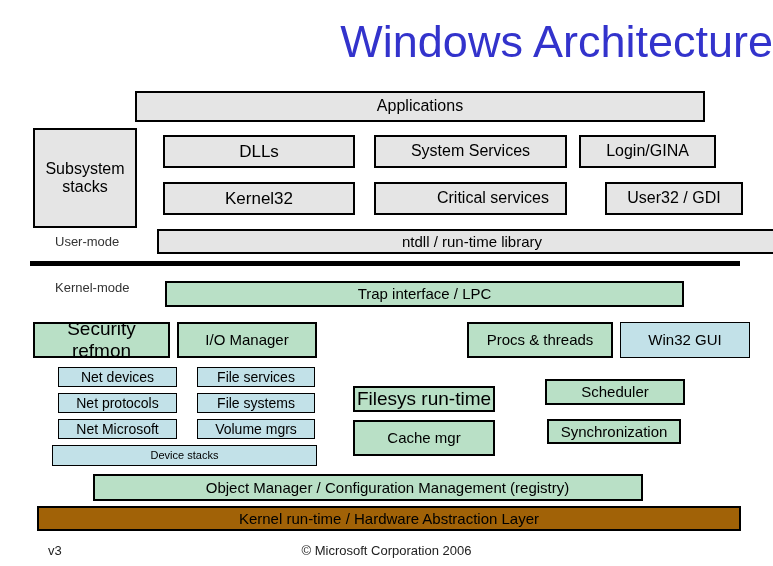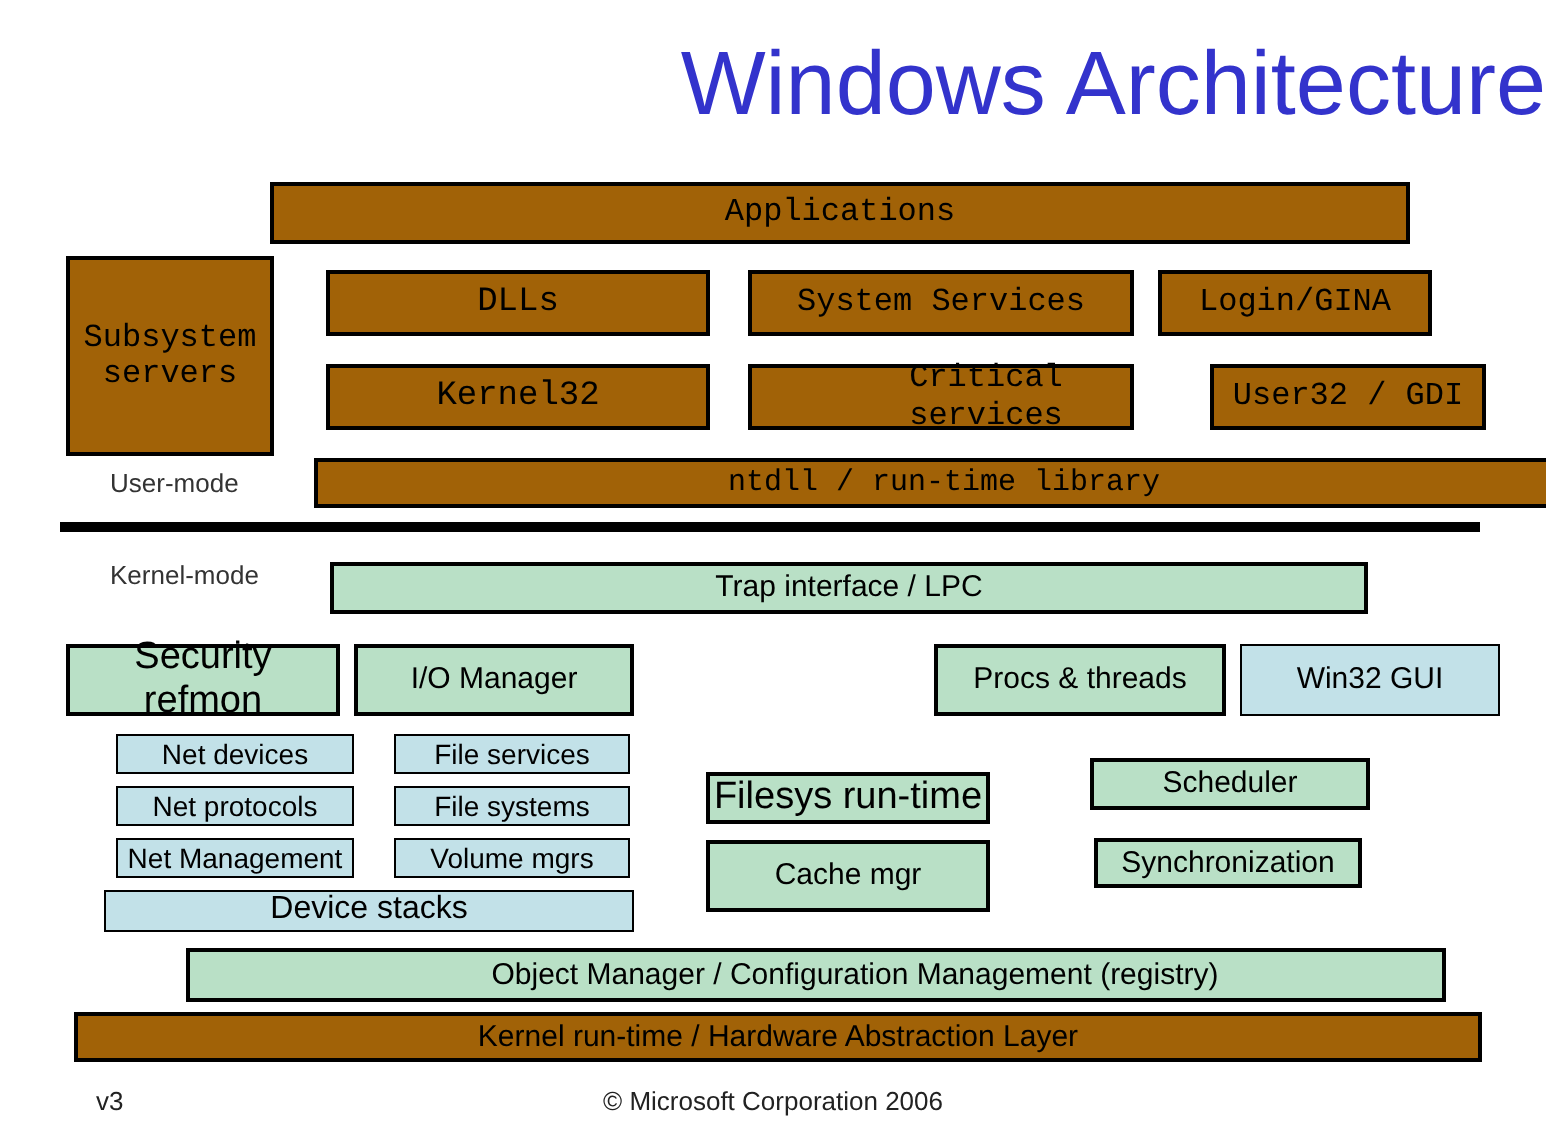--- a/index.html
+++ b/index.html
@@ -9,21 +9,21 @@
   }
   .title {
     position:absolute; top:16px; left:0; width:100%;
     text-align:right; font-size:45px; color:#3333cc; letter-spacing:0px;
   }
   .box {
     position:absolute; box-sizing:border-box;
     display:flex; align-items:center; justify-content:center;
     text-align:center; font-size:16px; line-height:1.15;
   }
-  .tan    { background:#a16207; border:2px solid #000;font-family:Liberation Mono, monospace; }
+  .tan    { background:#e5e5e5; border:2px solid #000; }
   .green  { background:#b9e0c6; border:2px solid #000; }
   .blue   { background:#c2e1e8; border:1px solid #000; font-size:14px; }
   .yellow { background:#a16207; border:2px solid #000; }
   .modelabel {
     position:absolute; font-size:13px; color:#333333;
   }
   .separator {
     position:absolute; left:30px; top:261px; width:710px; height:5px;
     background:#000000;
   }
@@ -49,42 +49,42 @@
   .b-memmgr           { left:322px; top:322px; width:138px; height:36px; font-size:15px; }
   .b-procs            { left:467px; top:322px; width:146px; height:36px; font-size:15px; }
   .b-win32gui         { left:620px; top:322px; width:130px; height:36px; font-size:15px; }
 
   .b-netdev           { left:58px;  top:367px; width:119px; height:20px; }
   .b-netproto         { left:58px;  top:393px; width:119px; height:20px; }
   .b-netif            { left:58px;  top:419px; width:119px; height:20px; }
   .b-filefilters      { left:197px; top:367px; width:118px; height:20px; }
   .b-filesystems      { left:197px; top:393px; width:118px; height:20px; }
   .b-volumemgrs       { left:197px; top:419px; width:118px; height:20px; }
-  .b-devicestacks     { left:52px;  top:445px; width:265px; height:21px; font-size:16px; }
+  .b-devicestacks     { left:52px;  top:445px; width:265px; height:21px; font-size:11px; }
 
   .b-filesysrt        { left:353px; top:386px; width:142px; height:26px; font-size:19px; }
   .b-cachemgr         { left:353px; top:420px; width:142px; height:36px; font-size:15px; }
   .b-scheduler        { left:545px; top:379px; width:140px; height:26px; font-size:15px; }
   .b-sync             { left:547px; top:419px; width:134px; height:25px; font-size:15px; }
 
-  .b-objmgr           { left:93px;  top:474px; width:630px; height:27px; font-size:15px;padding-left:39px; }
+  .b-objmgr           { left:93px;  top:474px; width:550px; height:27px; font-size:15px;padding-left:39px; }
   .b-hal              { left:37px;  top:506px; width:704px; height:25px; font-size:15px; }
 
   .f-version   { left:48px; top:543px; }
   .f-copyright { left:0; top:543px; width:100%; text-align:center; }
 </style>
 </head>
 <body>
 
 <div class="canvas">
 
   <div class="title">Windows Architecture</div>
 
   <div class="box tan b-applications">Applications</div>
-  <div class="box tan b-subsystem">Subsystem servers</div>
+  <div class="box tan b-subsystem">Subsystem stacks</div>
   <div class="box tan b-dlls">DLLs</div>
   <div class="box tan b-system-services">System Services</div>
   <div class="box tan b-login-gina">Login/GINA</div>
   <div class="box tan b-kernel32">Kernel32</div>
   <div class="box tan b-critical">Critical services</div>
   <div class="box tan b-user32">User32 / GDI</div>
   <div class="box tan b-ntdll">ntdll / run-time library</div>
 
   <div class="modelabel l-user-mode">User-mode</div>
 
@@ -93,21 +93,21 @@
   <div class="modelabel l-kernel-mode">Kernel-mode</div>
 
   <div class="box green b-trap">Trap interface / LPC</div>
   <div class="box green b-secrefmon">Security refmon</div>
   <div class="box green b-iomgr">I/O Manager</div>
   <div class="box green b-procs">Procs &amp; threads</div>
   <div class="box blue b-win32gui">Win32 GUI</div>
 
   <div class="box blue b-netdev">Net devices</div>
   <div class="box blue b-netproto">Net protocols</div>
-  <div class="box blue b-netif">Net Management</div>
+  <div class="box blue b-netif">Net Microsoft</div>
   <div class="box blue b-filefilters">File services</div>
   <div class="box blue b-filesystems">File systems</div>
   <div class="box blue b-volumemgrs">Volume mgrs</div>
   <div class="box blue b-devicestacks">Device stacks</div>
 
   <div class="box green b-filesysrt">Filesys run-time</div>
   <div class="box green b-cachemgr">Cache mgr</div>
   <div class="box green b-scheduler">Scheduler</div>
   <div class="box green b-sync">Synchronization</div>
 

